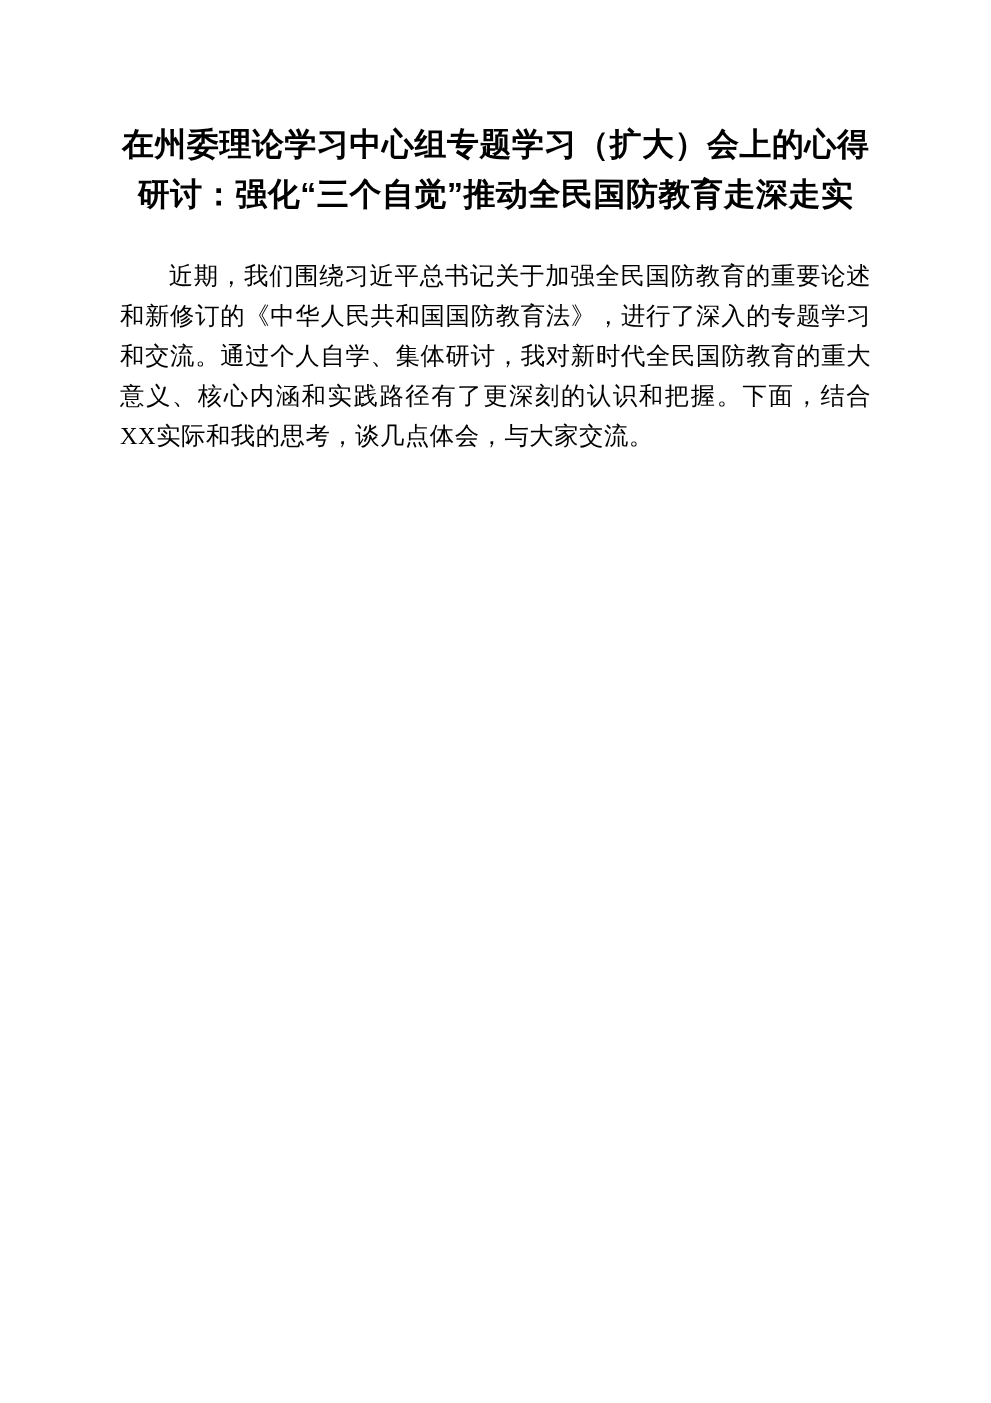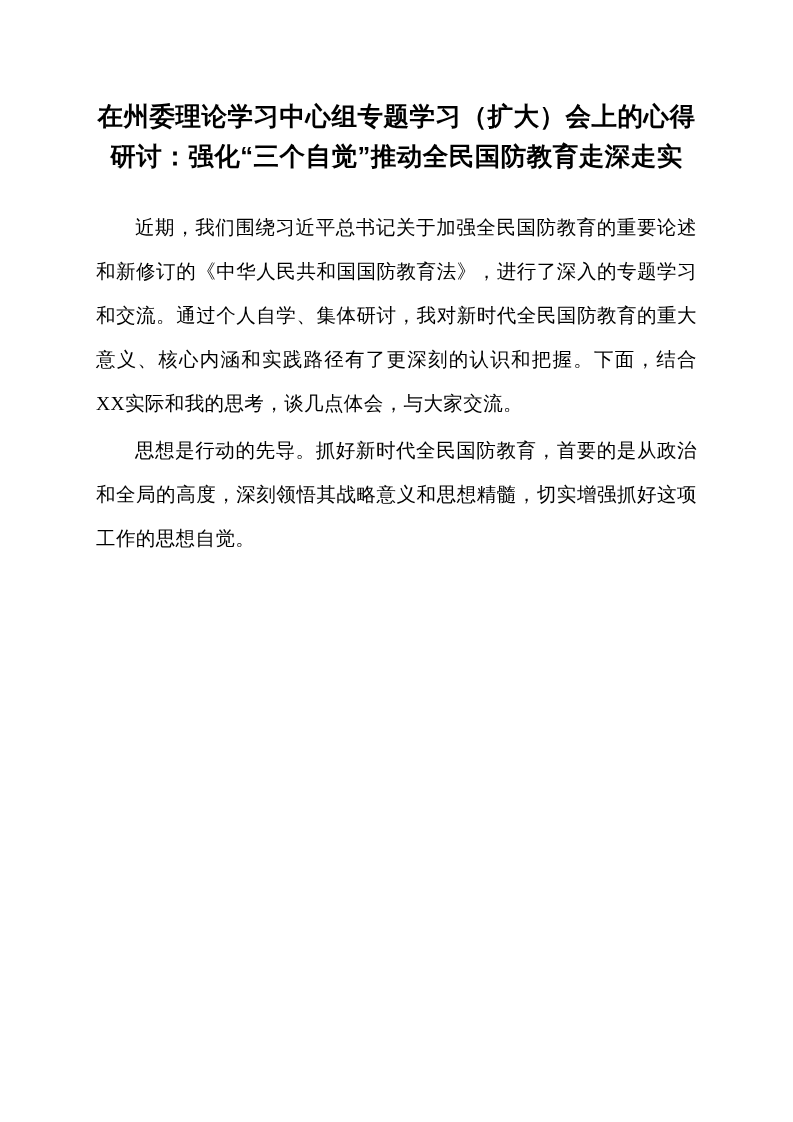--- a/index.html
+++ b/index.html
@@ -29,21 +29,21 @@
     color: #000000;
   }
   .salutation {
     font-size: 19.5px;
     line-height: 34px;
     margin: 0 0 4px 0;
     letter-spacing: 0.4px;
   }
   .body-para {
     font-size: 19.5px;
-    line-height: 44px;
+    line-height: 32px;
     text-indent: 39px;
     margin: 0 0 3px 0;
     text-align: justify;
     text-justify: inter-ideograph;
     letter-spacing: 0.4px;
   }
   .heading-para {
     font-family: "Liberation Sans", "DejaVu Sans", sans-serif;
     font-weight: bold;
     font-size: 19.5px;
@@ -59,16 +59,15 @@
 <body>
 
 <div class="page">
 
   <h1 class="doc-title">在州委理论学习中心组专题学习（扩大）会上的心得研讨：强化“三个自觉”推动全民国防教育走深走实</h1>
 
 
   <p class="body-para">近期，我们围绕习近平总书记关于加强全民国防教育的重要论述和新修订的《中华人民共和国国防教育法》，进行了深入的专题学习和交流。通过个人自学、集体研讨，我对新时代全民国防教育的重大意义、核心内涵和实践路径有了更深刻的认识和把握。下面，结合XX实际和我的思考，谈几点体会，与大家交流。</p>
 
 
-  <p class="body-para">思想是行动的先导。抓好新时代全民国防教育，首要的是从政治和全局的高度，深刻领悟其战略意义和思想精髓，切实增强抓好这项工作的思想自觉。</p>
 
 
 </div>
 
 </body></html>

